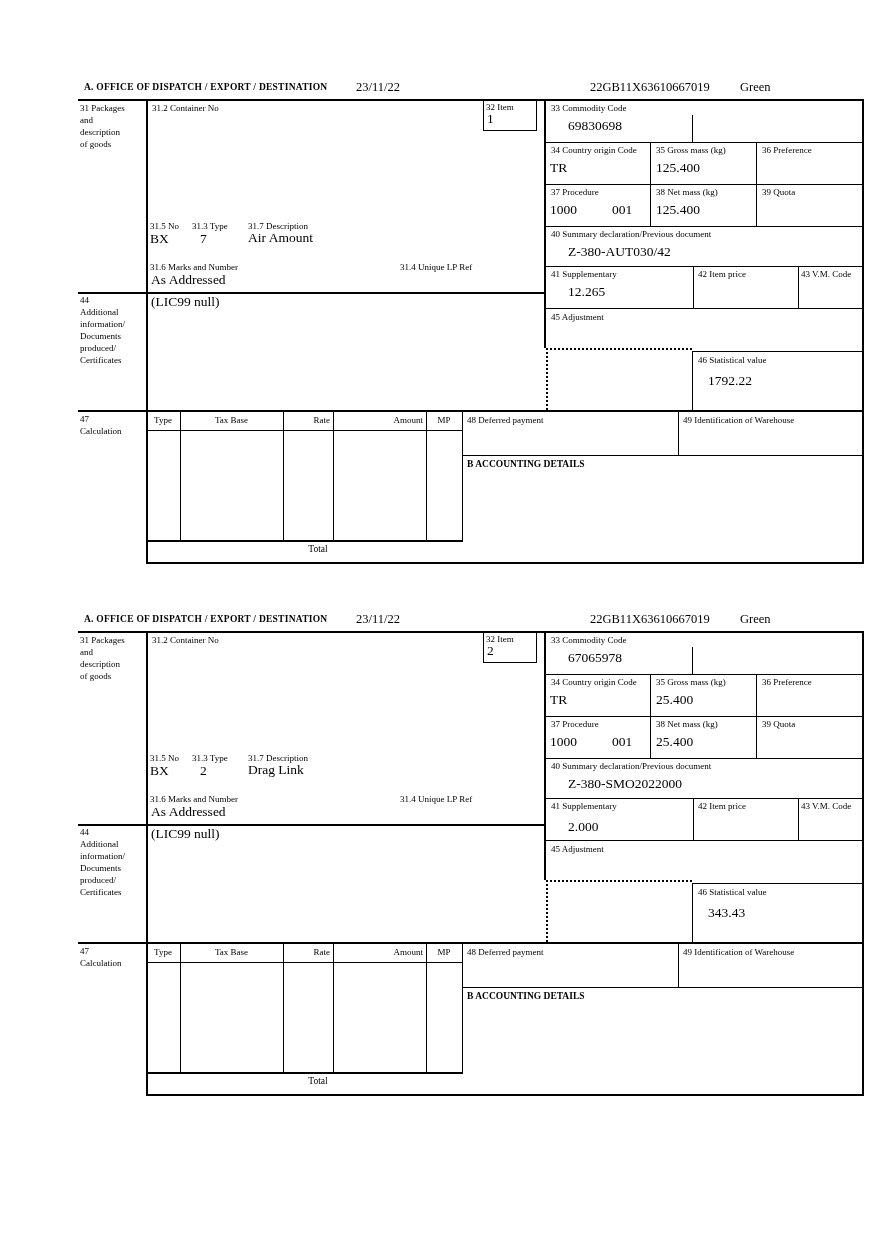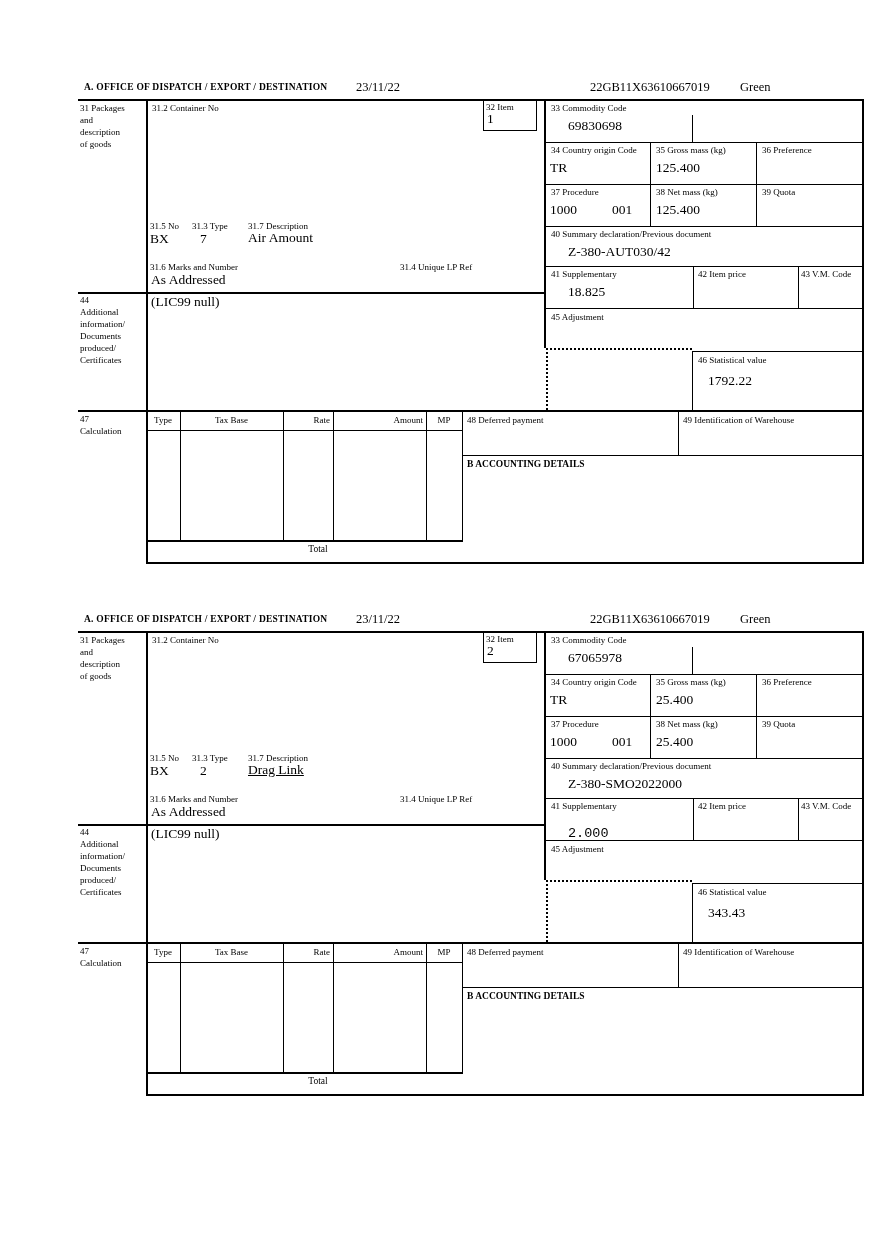--- a/index.html
+++ b/index.html
@@ -100,21 +100,21 @@
   <div class="val" style="left:72px;top:153px;">BX</div>
   <div class="val" style="left:122px;top:153px;">7</div>
   <div class="val" style="left:170px;top:152px;">Air Amount</div>
   <div class="lbl" style="left:72px;top:184px;">31.6 Marks and Number</div>
   <div class="lbl" style="left:322px;top:184px;">31.4 Unique LP Ref</div>
   <div class="val" style="left:73px;top:194px;">As Addressed</div>
 
   <div class="lbl" style="left:473px;top:151px;">40 Summary declaration/Previous document</div>
   <div class="val" style="left:490px;top:166px;">Z-380-AUT030/42</div>
   <div class="lbl" style="left:473px;top:191px;">41 Supplementary</div>
-  <div class="val" style="left:490px;top:206px;">18.825</div>
+  <div class="val" style="left:490px;top:206px;">12.265</div>
   <div class="lbl" style="left:620px;top:191px;">42 Item price</div>
   <div class="lbl" style="left:723px;top:191px;">43 V.M. Code</div>
 
   <div class="lbl" style="left:2px;top:217px;">44</div>
   <div class="lbl" style="left:2px;top:229px;">Additional</div>
   <div class="lbl" style="left:2px;top:241px;">information/</div>
   <div class="lbl" style="left:2px;top:253px;">Documents</div>
   <div class="lbl" style="left:2px;top:265px;">produced/</div>
   <div class="lbl" style="left:2px;top:277px;">Certificates</div>
   <div class="val" style="left:73px;top:216px;">(LIC99 null)</div>
@@ -203,29 +203,29 @@
   <div class="val" style="left:534px;top:124px;">001</div>
   <div class="lbl" style="left:578px;top:109px;">38 Net mass (kg)</div>
   <div class="val" style="left:578px;top:124px;">25.400</div>
   <div class="lbl" style="left:684px;top:109px;">39 Quota</div>
 
   <div class="lbl" style="left:72px;top:143px;">31.5 No</div>
   <div class="lbl" style="left:114px;top:143px;">31.3 Type</div>
   <div class="lbl" style="left:170px;top:143px;">31.7 Description</div>
   <div class="val" style="left:72px;top:153px;">BX</div>
   <div class="val" style="left:122px;top:153px;">2</div>
-  <div class="val" style="left:170px;top:152px;text-decoration:underline;">Drag Link</div>
+  <div class="val" style="left:170px;top:152px;">Drag Link</div>
   <div class="lbl" style="left:72px;top:184px;">31.6 Marks and Number</div>
   <div class="lbl" style="left:322px;top:184px;">31.4 Unique LP Ref</div>
   <div class="val" style="left:73px;top:194px;">As Addressed</div>
 
   <div class="lbl" style="left:473px;top:151px;">40 Summary declaration/Previous document</div>
   <div class="val" style="left:490px;top:166px;">Z-380-SMO2022000</div>
   <div class="lbl" style="left:473px;top:191px;">41 Supplementary</div>
-  <div class="val" style="left:490px;top:216px;font-family:Liberation Mono, monospace;">2.000</div>
+  <div class="val" style="left:490px;top:209px;">2.000</div>
   <div class="lbl" style="left:620px;top:191px;">42 Item price</div>
   <div class="lbl" style="left:723px;top:191px;">43 V.M. Code</div>
 
   <div class="lbl" style="left:2px;top:217px;">44</div>
   <div class="lbl" style="left:2px;top:229px;">Additional</div>
   <div class="lbl" style="left:2px;top:241px;">information/</div>
   <div class="lbl" style="left:2px;top:253px;">Documents</div>
   <div class="lbl" style="left:2px;top:265px;">produced/</div>
   <div class="lbl" style="left:2px;top:277px;">Certificates</div>
   <div class="val" style="left:73px;top:216px;">(LIC99 null)</div>

